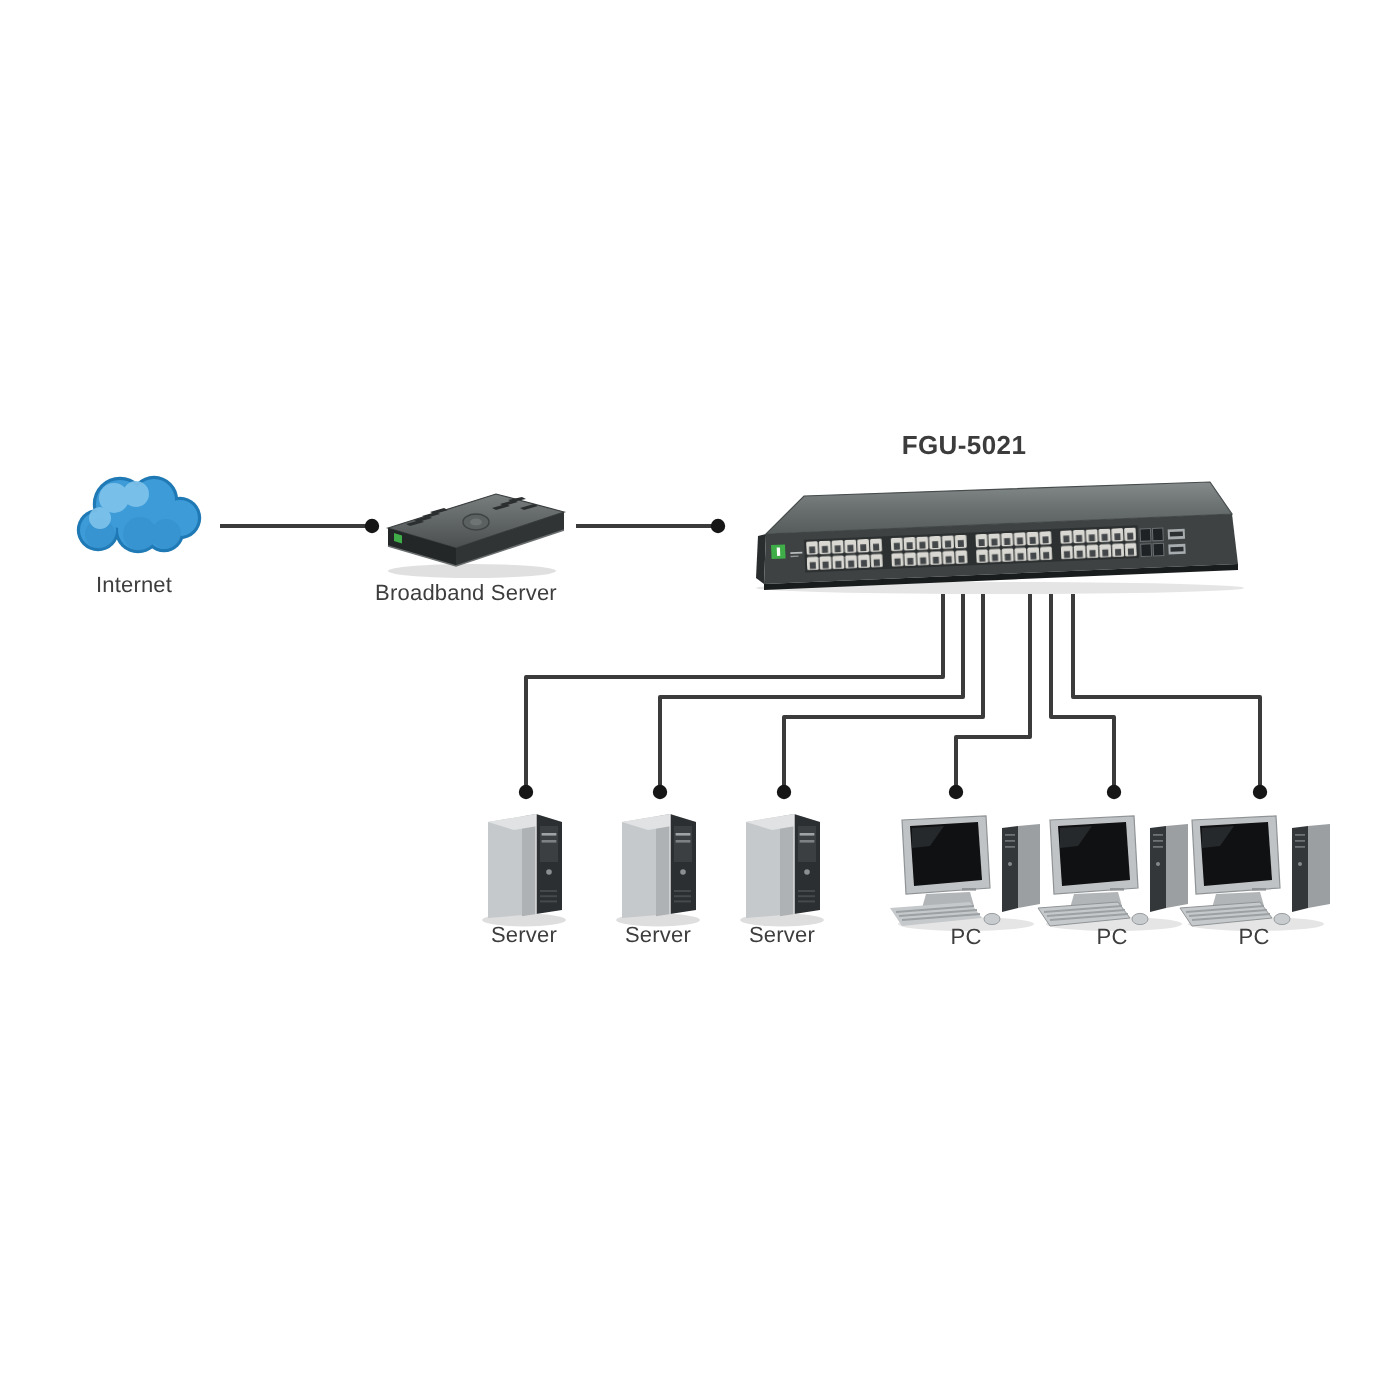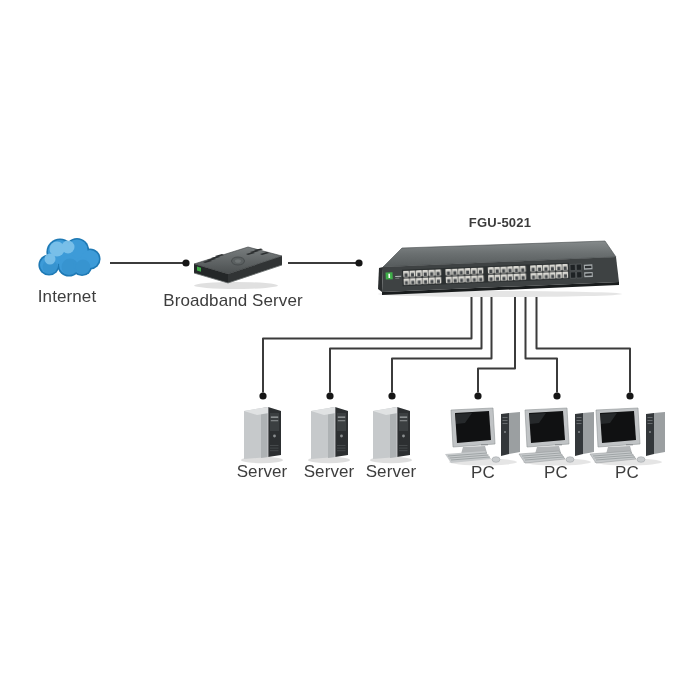--- a/index.html
+++ b/index.html
@@ -1,20 +1,20 @@
 <!DOCTYPE html>
 <html><head>
 <meta charset="utf-8">
 <style>
   html,body{margin:0;padding:0;background:#ffffff;}
   body{width:700px;height:700px;font-family:"Liberation Sans",sans-serif;}
   .canvas{position:relative;width:700px;height:700px;background:#ffffff;overflow:hidden;}
   .abs{position:absolute;}
   svg{display:block;overflow:visible;}
-  .lbl{position:absolute;font-size:17px;color:#3d3d3d;white-space:nowrap;transform:translateX(-50%);letter-spacing:.1px;}
+  .lbl{position:absolute;font-size:11px;color:#3d3d3d;white-space:nowrap;transform:translateX(-50%);letter-spacing:.1px;}
   .title{position:absolute;font-size:13px;font-weight:bold;color:#3c3c3c;white-space:nowrap;transform:translateX(-50%);letter-spacing:.2px;}
 </style>
 </head>
 <body>
 
 <div class="canvas">
 
   <svg class="abs" style="left:0;top:0" width="700" height="700" viewBox="0 0 700 700">
     <g fill="none" stroke-width="2" stroke-linejoin="round" stroke="#3b3b3b">
       <path d="M110 263 H183"></path>
@@ -89,21 +89,21 @@
       <polygon points="68,10 75,8.5 77,9.5 70,11"></polygon>
         <polygon points="74,14 81,12 83,13 76,15"></polygon>
     </g>
     <ellipse cx="52" cy="21" rx="6.5" ry="4" fill="#5b6061" stroke="#3e4243" stroke-width="0.7"></ellipse>
     <ellipse cx="52" cy="21" rx="3" ry="1.8" fill="#6e7374"></ellipse>
     <polygon points="11,26.5 15,27.7 15,31.7 11,30.5" fill="#3fae49"></polygon>
     <path d="M8 33 L42 43 L96 25" fill="none" stroke="#6a6e6f" stroke-width="0.8"></path>
   </svg>
   <div class="lbl" style="left:233px;top:291px">Broadband Server</div>
 
-  <div class="title" style="left:500px;top:215px">FGU-5021</div>
+  <div class="title" style="left:482px;top:215px">FGU-5021</div>
 
   <svg class="abs" style="left:372px;top:234px" width="250" height="64" viewBox="0 0 250 64">
     <defs>
       <linearGradient id="stop" x1="0" y1="0" x2="0" y2="1">
         <stop offset="0" stop-color="#858a8b"></stop>
           <stop offset="0.5" stop-color="#6a6f70"></stop>
           <stop offset="1" stop-color="#565b5c"></stop>
       </linearGradient>
       <g id="prt">
         <rect x="0" y="0" width="5.8" height="6.6" rx="0.8" fill="#d9d8d2"></rect>

